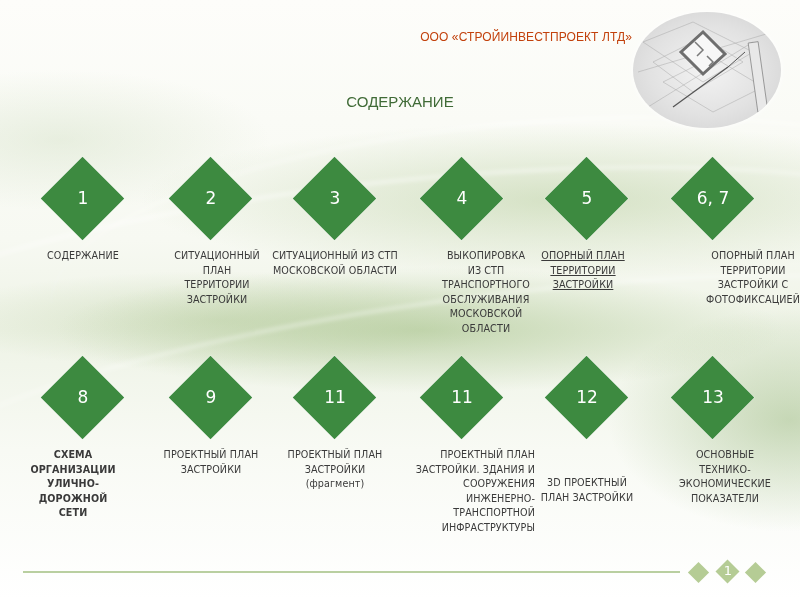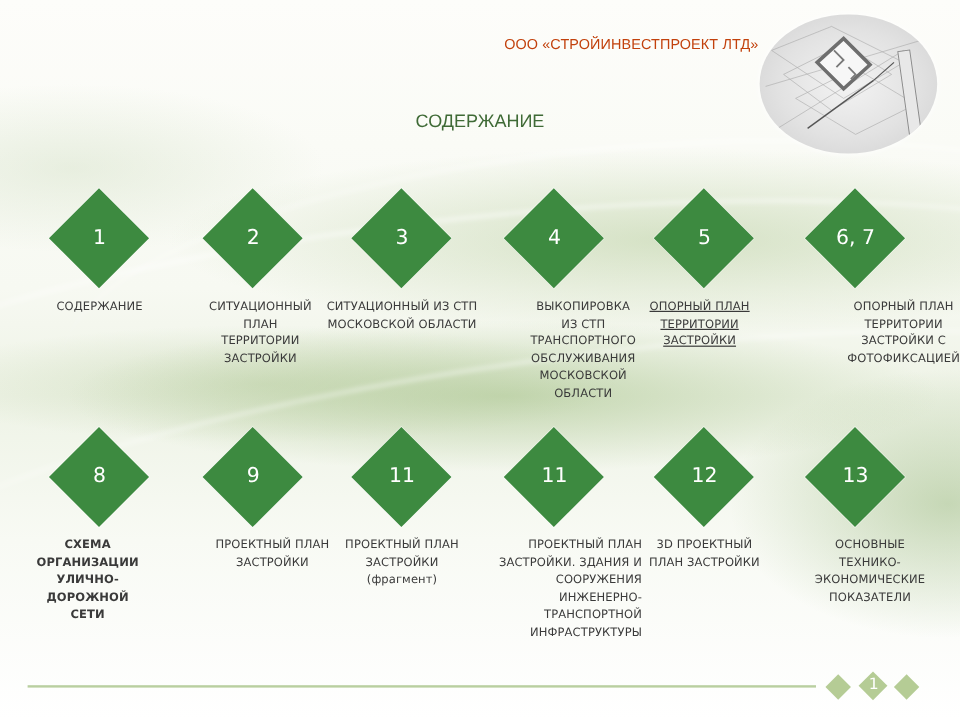--- a/index.html
+++ b/index.html
@@ -133,36 +133,36 @@
 </div>
 
 <div class="item" style="left:20px; top:356px;">
   <div class="diamond"></div>
   <div class="num">8</div>
   <div class="label" style="left:3px; width:100px;font-weight:bold;">СХЕМА ОРГАНИЗАЦИИ УЛИЧНО-ДОРОЖНОЙ СЕТИ</div>
 </div>
 <div class="item" style="left:148px; top:356px;">
   <div class="diamond"></div>
   <div class="num">9</div>
-  <div class="label" style="left:24px; width:110px;">ПРОЕКТНЫЙ ПЛАН ЗАСТРОЙКИ</div>
+  <div class="label" style="left:8px; width:110px;">ПРОЕКТНЫЙ ПЛАН ЗАСТРОЙКИ</div>
 </div>
 <div class="item" style="left:272px; top:356px;">
   <div class="diamond"></div>
   <div class="num">11</div>
   <div class="label" style="left:3px; width:120px;">ПРОЕКТНЫЙ ПЛАН ЗАСТРОЙКИ (фрагмент)</div>
 </div>
 <div class="item" style="left:399px; top:356px;">
   <div class="diamond"></div>
   <div class="num">11</div>
   <div class="label" style="left:16px; width:120px;text-align:right;">ПРОЕКТНЫЙ ПЛАН ЗАСТРОЙКИ. ЗДАНИЯ И СООРУЖЕНИЯ ИНЖЕНЕРНО-ТРАНСПОРТНОЙ ИНФРАСТРУКТУРЫ</div>
 </div>
 <div class="item" style="left:524px; top:356px;">
   <div class="diamond"></div>
   <div class="num">12</div>
-  <div class="label" style="left:8px; width:110px;">3D ПРОЕКТНЫЙ ПЛАН ЗАСТРОЙКИ</div>
+  <div class="label" style="left:8px; width:110px;margin-top:28px;">3D ПРОЕКТНЫЙ ПЛАН ЗАСТРОЙКИ</div>
 </div>
 <div class="item" style="left:650px; top:356px;">
   <div class="diamond"></div>
   <div class="num">13</div>
   <div class="label" style="left:20px; width:110px;">ОСНОВНЫЕ ТЕХНИКО-ЭКОНОМИЧЕСКИЕ ПОКАЗАТЕЛИ</div>
 </div>
 
 <div class="footer-line"></div>
 <div class="pager-diamond" style="left:691px; top:565px;"></div>
 <div class="pager-diamond" style="left:718px; top:565px; width:17px; height:17px; top:563px; left:719px;"></div>

